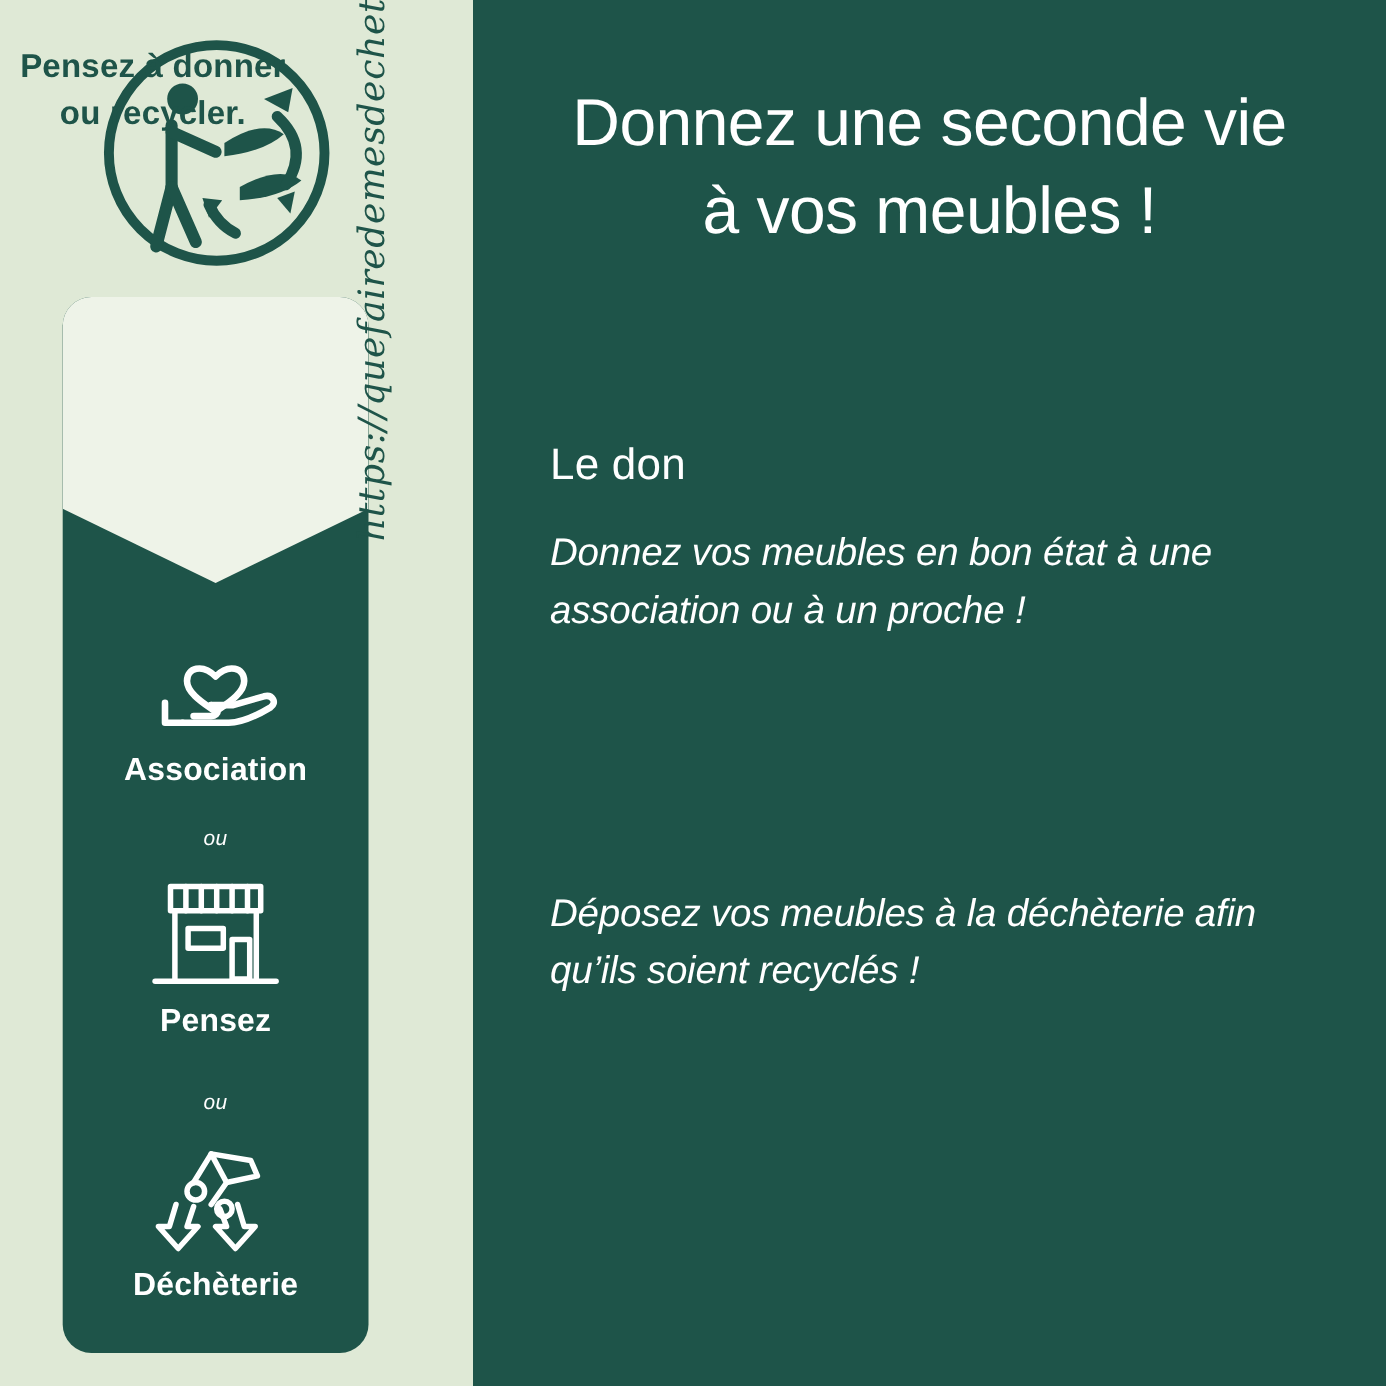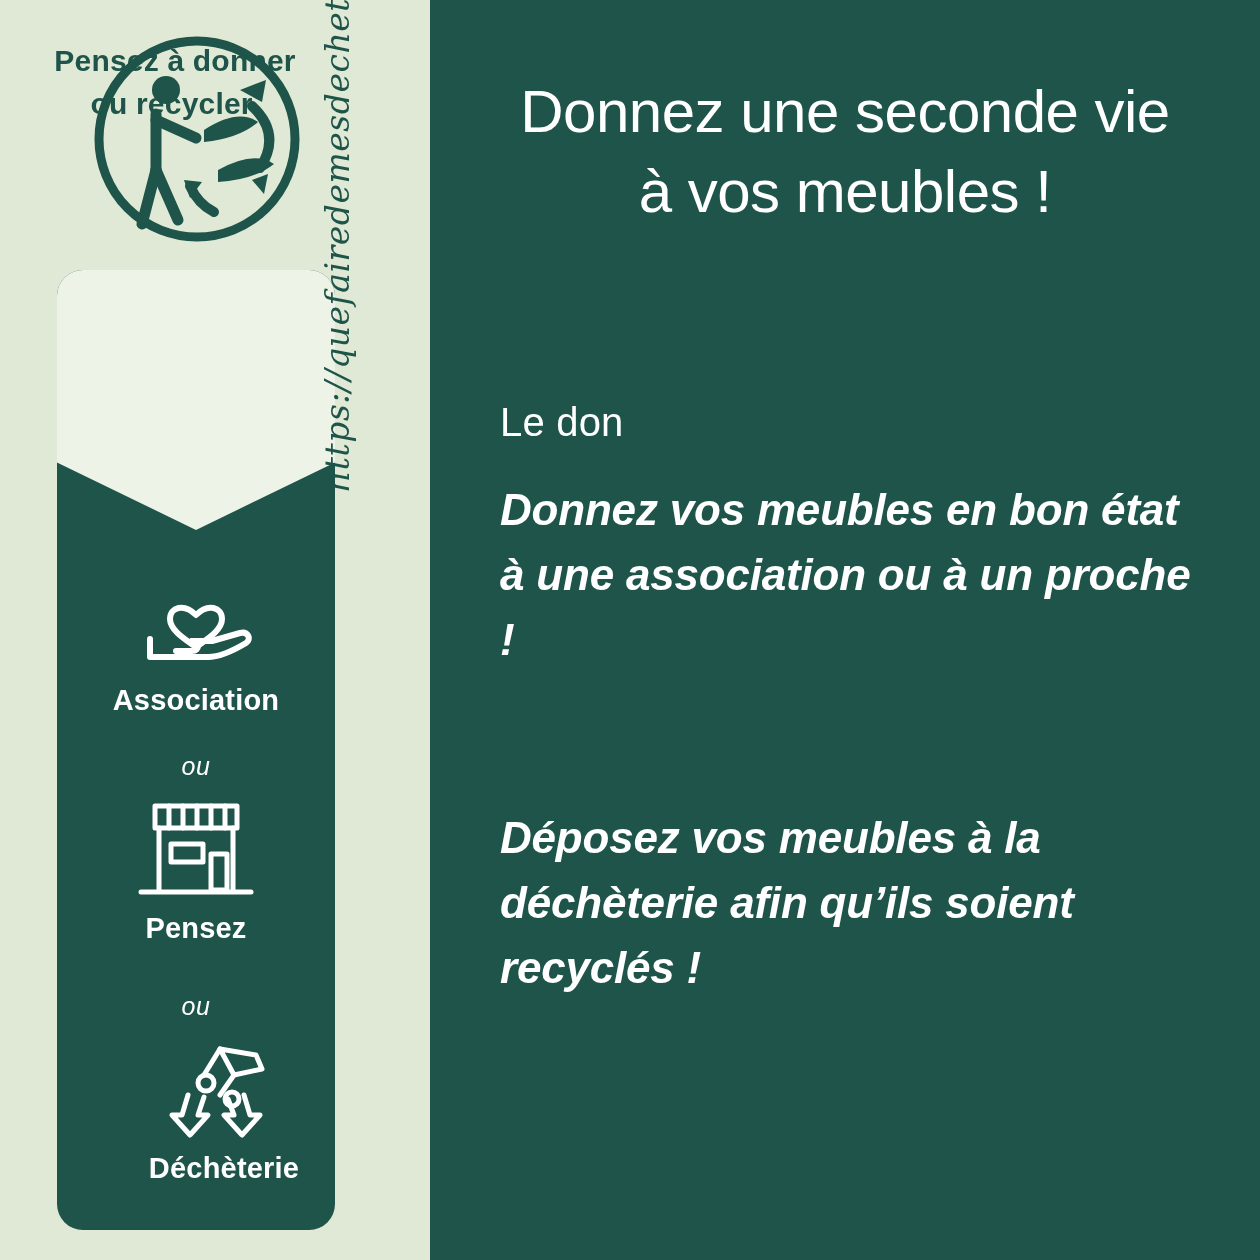--- a/index.html
+++ b/index.html
@@ -78,21 +78,20 @@
     position: absolute;
     left: 0;
     top: 40px;
     width: 278px;
     text-align: center;
     color: #1e5449;
     font-weight: bold;
     font-size: 30px;
     line-height: 1.42;
     letter-spacing: .2px;
-    padding-left: 36px;
   }
 
   
   .option {
     position: absolute;
     width: 278px;
     left: 57px;
     text-align: center;
     color: #ffffff;
   }
@@ -107,30 +106,30 @@
     font-weight: bold;
     letter-spacing: .2px;
     margin-top: 6px;
   }
   .sep-ou {
     position: absolute;
     width: 278px;
     left: 57px;
     text-align: center;
     color: #ffffff;
-    font-size: 25px;
+    font-size: 19px;
     font-style: italic;
     letter-spacing: .5px;
   }
 
   #opt-association { top: 568px; }
   #ou-1 { top: 752px; }
   #opt-magasin { top: 796px; }
   #ou-2 { top: 992px; }
-  #opt-dechetterie { top: 1036px; padding-left: 28px; }
+  #opt-dechetterie { top: 1036px; }
 
   
   .url-vertical {
     position: absolute;
     left: 318px;
     top: 492px;
     width: 640px;
     transform: rotate(-90deg);
     transform-origin: left top;
     color: #1e5449;
@@ -162,25 +161,24 @@
     color: #ffffff;
   }
   .section h3 {
     margin: 0 0 32px 0;
     font-size: 40px;
     font-weight: normal;
     letter-spacing: .2px;
   }
   .section p {
     margin: 0;
-    font-size: 44px;
+    font-size: 35px;
     font-style: italic;
     line-height: 1.48;
     letter-spacing: -.2px;
-    font-weight: bold;
   }
   #section-don { top: 400px; }
   #section-recyclage { top: 805px; }
 </style>
 </head>
 <body>
 
 <div class="poster">
 
   <div class="right-panel"></div>

